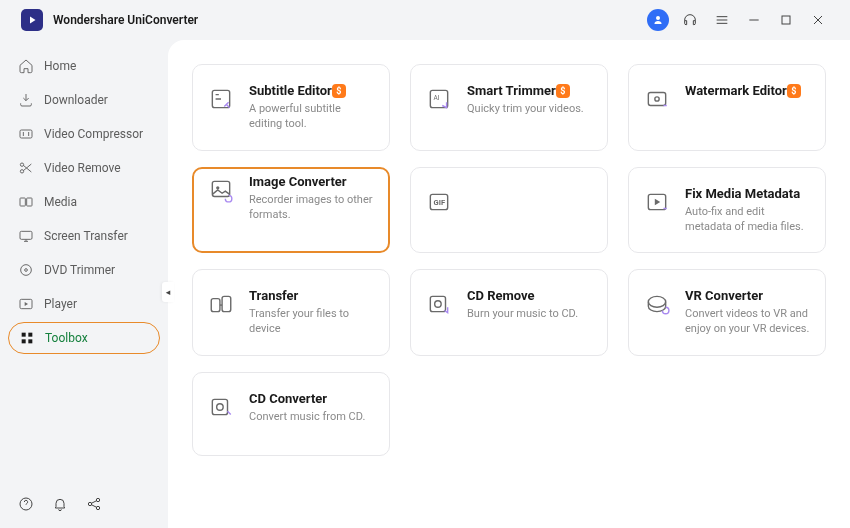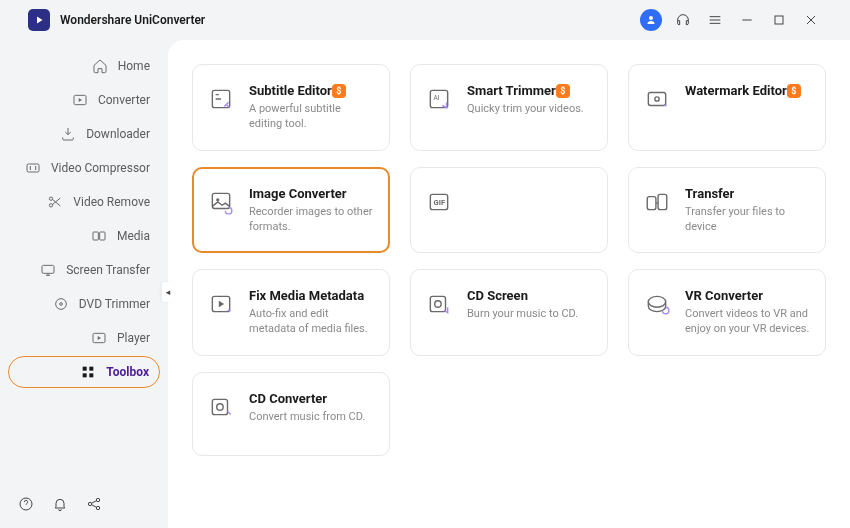--- a/index.html
+++ b/index.html
@@ -1,44 +1,44 @@
 <!DOCTYPE html>
 <html><head>
 <meta charset="utf-8">
 <style>
   * { box-sizing: border-box; margin: 0; padding: 0; font-family: -apple-system, BlinkMacSystemFont, "Segoe UI", Roboto, Arial, sans-serif; }
   body { width: 850px; height: 528px; background: #f3f4f6; overflow: hidden; position: relative; }
-  .titlebar { height: 40px; display: flex; align-items: center; padding: 0 28px; }
+  .titlebar { height: 40px; display: flex; align-items: center; padding: 0 21px; }
   .app-logo { width: 22px; height: 22px; background: #2d2f87; border-radius: 5px; display:flex; align-items:center; justify-content:center; }
   .app-logo svg { width: 12px; height:12px; fill: #fff; }
   .app-title { font-size: 12px; font-weight: 600; color: #1a1a1a; margin-left: 10px; }
   .tb-spacer { flex: 1; }
   .tb-btn { width: 22px; height: 22px; display:flex; align-items:center; justify-content:center; color:#444; margin-left:10px; cursor:pointer; }
   .tb-btn svg { width:16px; height:16px; stroke:#444; fill:none; stroke-width:1.5; }
   .tb-avatar { width:22px; height:22px; border-radius:50%; background:#2f6df6; display:flex; align-items:center; justify-content:center; margin-left:8px; }
   .tb-avatar svg{ width:12px;height:12px; fill:#fff; }
 
   .body { display:flex; height: calc(100% - 40px); }
   .sidebar { width: 168px; display:flex; flex-direction:column; padding: 10px 8px 10px 8px; position:relative; }
   .nav { flex:1; }
-  .nav-item { display:flex; align-items:center; height:32px; padding: 0 10px; color:#5c5c5c; font-size:12px; border-radius:18px; cursor:pointer; margin-bottom:2px;justify-content:flex-end; }
-  .nav-item.active { border:1.5px solid #e88a2a; color:#4c1d95; font-weight:700; }
+  .nav-item { display:flex; align-items:center; height:32px; padding: 0 10px; color:#5c5c5c; font-size:12px; border-radius:18px; cursor:pointer; margin-bottom:2px; }
+  .nav-item.active { border:1.5px solid #e88a2a; color:#15803d; font-weight:400; }
   .nav-ico { width:16px; height:16px; margin-right:10px; display:flex; align-items:center; justify-content:center; }
   .nav-ico svg { width:16px; height:16px; stroke:#6a6a6a; fill:none; stroke-width:1.5; }
   .nav-item.active .nav-ico svg { stroke:#1a1a1a; }
   .footer-icons { display:flex; gap:18px; padding: 6px 10px; }
   .footer-icons .fi { width:16px; height:16px; cursor:pointer; display:flex; align-items:center; justify-content:center; }
   .footer-icons svg { width:16px; height:16px; stroke:#444; fill:none; stroke-width:1.5; }
 
   .collapse-handle { position:absolute; left:162px; top:282px; width:12px; height:20px; background:#fff; border-radius:3px 0 0 3px; box-shadow: -1px 0 3px rgba(0,0,0,0.06); display:flex; align-items:center; justify-content:center; font-size:9px; color:#444; cursor:pointer; z-index:5;}
   
   .main { flex:1; background:#fff; border-radius:16px 0 0 0; padding: 24px 24px 20px 24px; overflow:auto; }
   .grid { display:grid; grid-template-columns: repeat(3, 1fr); gap: 16px 20px; }
   .card { border:1px solid #e7e7ea; border-radius:10px; padding: 18px 14px 18px 14px; display:flex; gap:14px; cursor:pointer; min-height:84px; }
-  .card.selected { border:2px solid #e88a2a; padding:17px 13px 17px 13px; }
+  .card.selected { border:2px solid #e88a2a; padding:5px 13px 17px 13px; }
   .card-ico { width:28px; height:28px; flex-shrink:0; display:flex; align-items:center; justify-content:center; color:#b91c1c; margin-top:2px;}
   .card-ico svg { width:26px; height:26px; stroke:#6a6a6a; fill:none; stroke-width:1.3; }
   .card-body { flex:1; min-width:0; }
   .card-title-row { display:flex; align-items:center; margin-bottom:4px; }
   .card-title { font-size:13px; font-weight:700; color:#1a1a1a; }
   .badge { width:14px; height:14px; border-radius:4px; background:#ff7a1a; color:#fff; font-size:9px; font-weight:700; display:flex; align-items:center; justify-content:center; }
   .card-desc { font-size:11px; color:#8a8a8a; line-height:1.35; }
 </style>
 </head>
 <body>
@@ -90,29 +90,20 @@
         <span class="nav-ico">
             <svg viewBox="0 0 24 24">
               <path d="M3 11l9-8 9 8v9a2 2 0 0 1-2 2h-4v-6h-6v6H5a2 2 0 0 1-2-2z"></path>
             </svg>
           </span>
         <span>Home</span>
       </div>
       <div class="nav-item">
         <span class="nav-ico">
             <svg viewBox="0 0 24 24">
-              <rect x="3" y="5" width="18" height="14" rx="2"></rect>
-              <path d="M10 9l5 3-5 3z" fill="#6a6a6a" stroke="none"></path>
-            </svg>
-          </span>
-        <span>Converter</span>
-      </div>
-      <div class="nav-item">
-        <span class="nav-ico">
-            <svg viewBox="0 0 24 24">
               <path d="M12 3v10m0 0l-4-4m4 4l4-4M4 17v2a2 2 0 0 0 2 2h12a2 2 0 0 0 2-2v-2"></path>
             </svg>
           </span>
         <span>Downloader</span>
       </div>
       <div class="nav-item">
         <span class="nav-ico">
             <svg viewBox="0 0 24 24">
               <rect x="3" y="6" width="18" height="12" rx="2"></rect>
               <path d="M8 9v6M16 9v6"></path>
@@ -274,58 +265,58 @@
           <div class="card-ico">
             <svg viewBox="0 0 24 24">
               <rect x="4" y="5" width="16" height="14" rx="2"></rect>
               <text x="7" y="15" font-size="7" fill="#6a6a6a" stroke="none" font-weight="bold">GIF</text>
             </svg>
           </div>
         </div>
         <div class="card">
           <div class="card-ico">
             <svg viewBox="0 0 24 24">
+              <rect x="4" y="5" width="16" height="14" rx="2"></rect>
+              <path d="M10 9l5 3-5 3z" fill="#6a6a6a" stroke="none"></path>
+              <path d="M18 18l3 0" stroke="#a98af0"></path>
+            </svg>
+          </div>
+          <div class="card-body">
+            <div class="card-title-row">
+              <div class="card-title">Fix Media Metadata</div>
+            </div>
+            <div class="card-desc">Auto-fix and edit metadata of media files.</div>
+          </div>
+        </div>
+        <div class="card">
+          <div class="card-ico">
+            <svg viewBox="0 0 24 24">
               <rect x="3" y="7" width="8" height="12" rx="2"></rect>
               <rect x="13" y="5" width="8" height="14" rx="2"></rect>
               <path d="M11 13h2"></path>
             </svg>
           </div>
           <div class="card-body">
             <div class="card-title-row">
               <div class="card-title">Transfer</div>
             </div>
             <div class="card-desc">Transfer your files to device</div>
           </div>
         </div>
         <div class="card">
           <div class="card-ico">
             <svg viewBox="0 0 24 24">
-              <rect x="4" y="5" width="16" height="14" rx="2"></rect>
-              <path d="M10 9l5 3-5 3z" fill="#6a6a6a" stroke="none"></path>
-              <path d="M18 18l3 0" stroke="#a98af0"></path>
-            </svg>
-          </div>
-          <div class="card-body">
-            <div class="card-title-row">
-              <div class="card-title">Fix Media Metadata</div>
-            </div>
-            <div class="card-desc">Auto-fix and edit metadata of media files.</div>
-          </div>
-        </div>
-        <div class="card">
-          <div class="card-ico">
-            <svg viewBox="0 0 24 24">
               <rect x="4" y="5" width="14" height="14" rx="2"></rect>
               <circle cx="11" cy="12" r="3"></circle>
               <path d="M17 18l3 2v-5" stroke="#a98af0"></path>
             </svg>
           </div>
           <div class="card-body">
             <div class="card-title-row">
-              <div class="card-title">CD Screen</div>
+              <div class="card-title">CD Remove</div>
             </div>
             <div class="card-desc">Burn your music to CD.</div>
           </div>
         </div>
         <div class="card">
           <div class="card-ico">
             <svg viewBox="0 0 24 24">
               <path d="M4 10a8 5 0 0 1 16 0v4a8 5 0 0 1-16 0z"></path>
               <path d="M4 10a8 5 0 0 0 16 0"></path>
               <path d="M17 18a3 3 0 1 0 3-3" stroke="#a98af0"></path>

